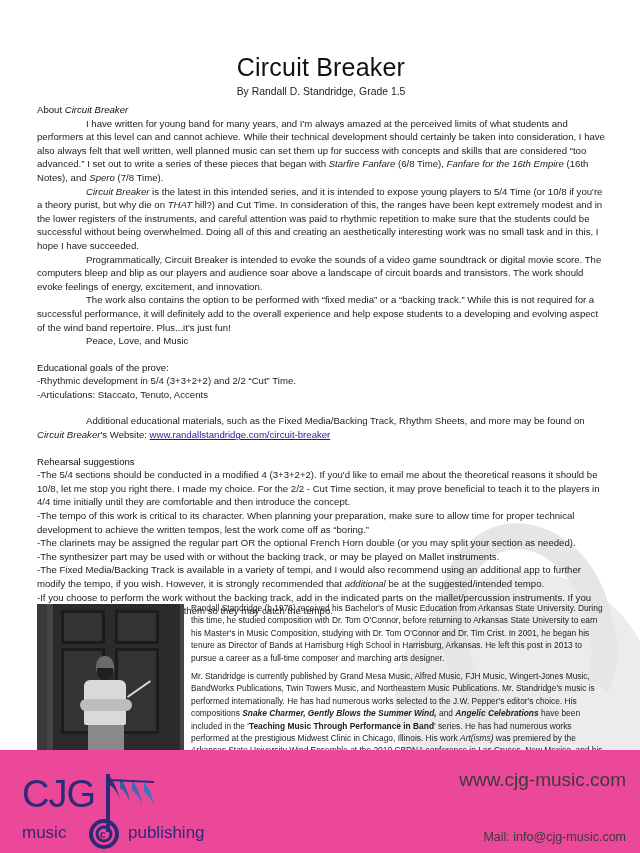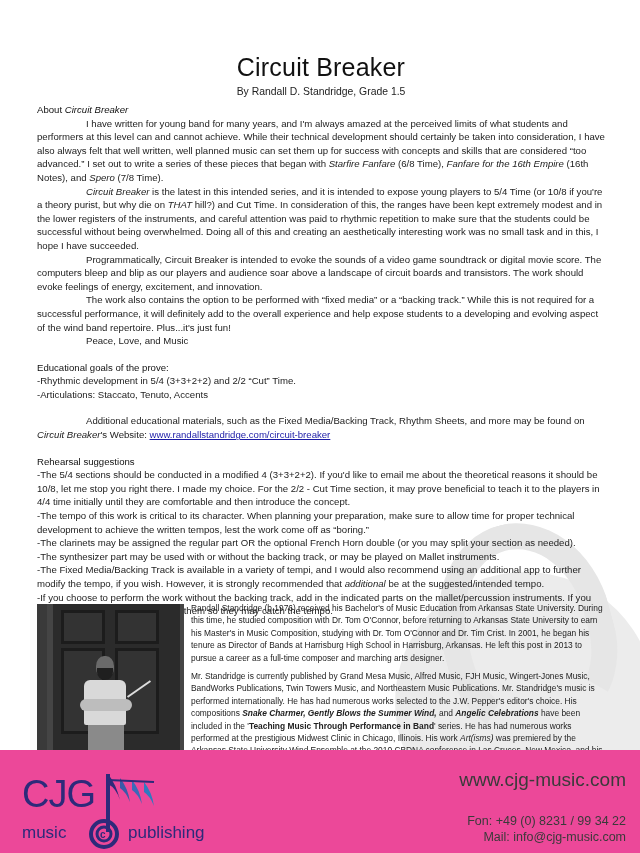--- a/index.html
+++ b/index.html
@@ -136,16 +136,15 @@
         <path d="M58 12 Q66 22 68 36 Q64 26 58 22 Z" fill="#2f7ac0"></path>
         <path d="M22 10 L68 12" stroke="#2d2a7a" stroke-width="2" fill="none"></path>
         <circle cx="18" cy="64" r="13" fill="none" stroke="#2d2a7a" stroke-width="4"></circle>
         <circle cx="18" cy="64" r="7" fill="none" stroke="#2d2a7a" stroke-width="3"></circle>
         <text x="14" y="68" font-size="10" fill="#2d2a7a" font-family="Liberation Sans, sans-serif" font-weight="bold">c</text>
       </svg>
       <div class="logo-music">music</div>
       <div class="logo-pub">publishing</div>
     </div>
     <div class="contact contact-web">www.cjg-music.com</div>
-    <div class="contact contact-fon">Fon: +49 (0) 8231 / 99 34 22</div>
     <div class="contact contact-mail">Mail: info@cjg-music.com</div>
   </div>
 </div>
 
 </body></html>

